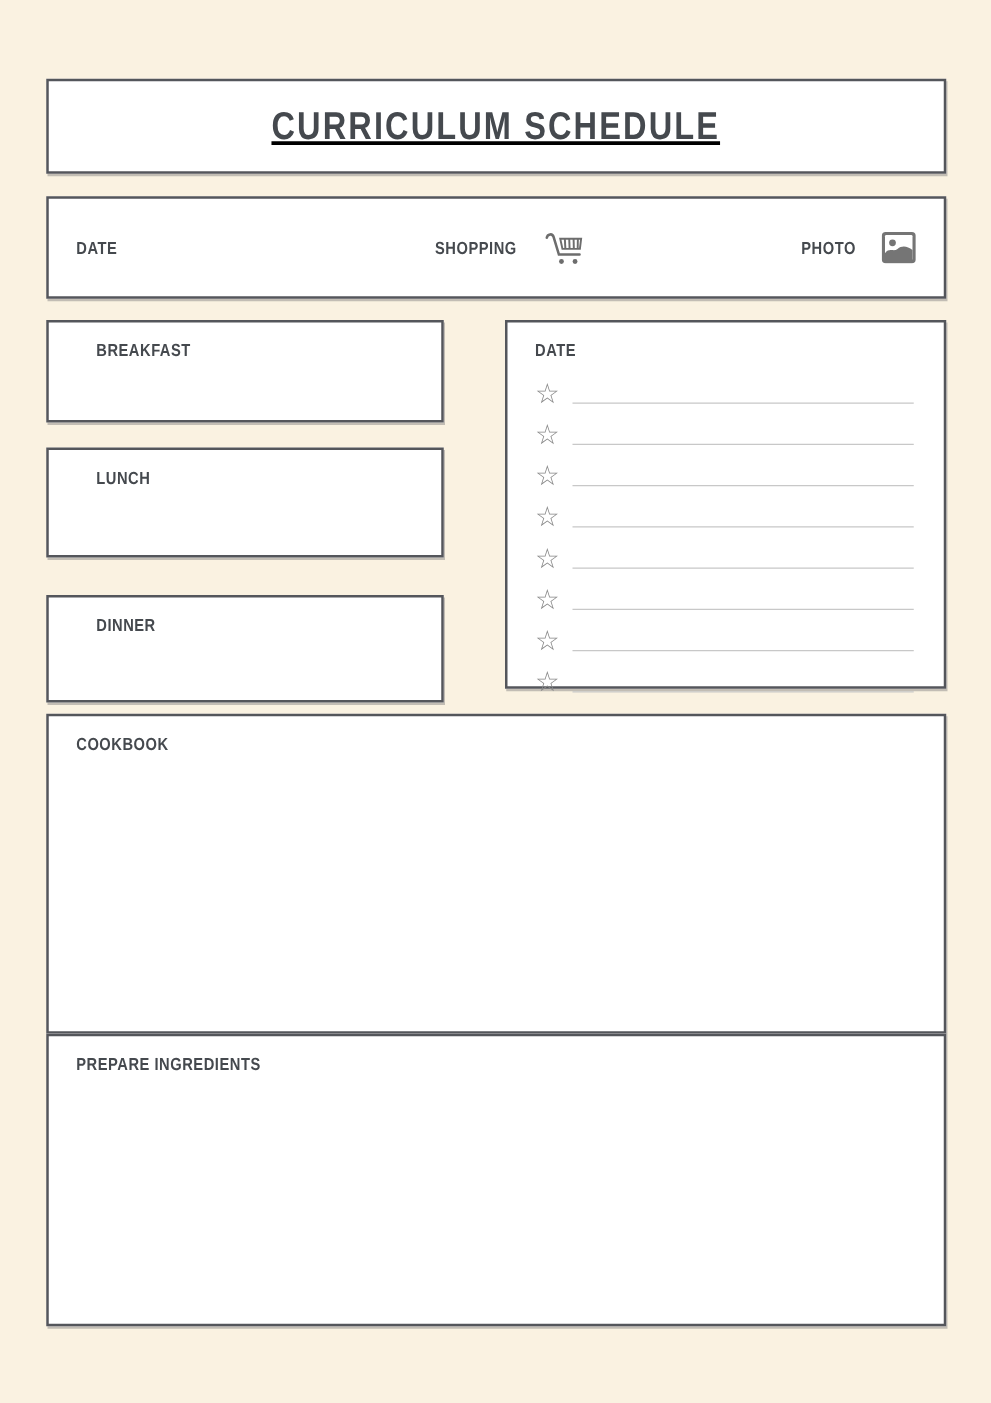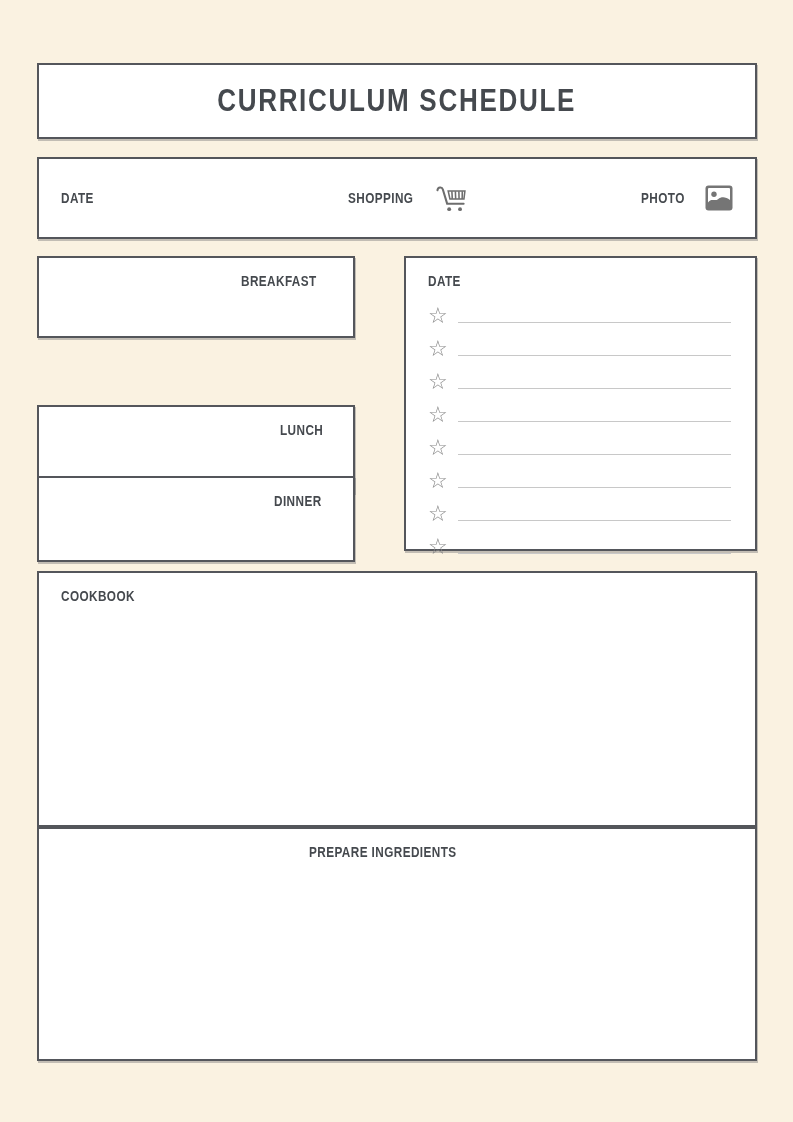--- a/index.html
+++ b/index.html
@@ -21,21 +21,21 @@
     box-shadow:1px 2px 0 rgba(90,92,97,.35);
   }
   .condensed{
     display:inline-block;
     transform:scaleX(.84);
     transform-origin:left center;
     white-space:nowrap;
   }
   .page-title-panel{
     left:37px;top:63px;width:720px;height:76px;
-    display:flex;align-items:center;justify-content:center;
+    display:flex;align-items:center;justify-content:center;text-decoration:underline;
   }
   .page-title{
     font-size:31px;font-weight:bold;
     letter-spacing:2px;
     color:var(--text,#45494e);
     transform-origin:center center;
   }
   .label{
     font-size:14px;font-weight:bold;
     letter-spacing:.5px;
@@ -49,23 +49,23 @@
     display:flex;align-items:center;
   }
   .info-center{
     position:absolute;left:273px;top:0;height:100%;
     display:flex;align-items:center;gap:9px;margin-left:36px;
   }
   .info-right{
     position:absolute;right:22px;top:0;height:100%;
     display:flex;align-items:center;gap:12px;text-align:center;
   }
-  .meal-panel{left:37px;width:318px;padding:14px 22px;text-align:right;}
+  .meal-panel{left:37px;width:318px;padding:14px 38px;}
   .meal-breakfast{top:256px;height:82px;}
-  .meal-lunch{top:358px;height:88px;margin-top:47px;}
+  .meal-lunch{top:358px;height:88px;}
   .meal-dinner{top:476px;height:86px;}
   .date-panel{
     left:404px;top:256px;width:353px;height:295px;
     padding:14px 22px 10px 22px;
   }
   .date-rows{margin-top:4px;}
   .star-row{
     display:flex;align-items:flex-end;
     height:33px;
   }
@@ -74,21 +74,21 @@
     font-size:22px;line-height:1;
     color:var(--star,#8a8a8a);
     flex:0 0 auto;
   }
   .star-line{
     flex:1;
     margin:0 2px 4px 10px;
     border-bottom:1.5px solid var(--line,#c8c8c8);
   }
   .cookbook-panel{left:37px;top:571px;width:720px;height:256px;padding:14px 22px;}
-  .prepare-panel{left:37px;top:827px;width:720px;height:234px;padding:14px 22px;text-align:center;}
+  .prepare-panel{left:37px;top:827px;width:720px;height:234px;padding:14px 22px;}
   .icon{flex:0 0 auto;display:inline-flex;}
 </style>
 </head>
 <body>
 
 <div class="page">
 
   <div class="panel page-title-panel">
     <span class="page-title condensed" style="transform-origin:center center;">CURRICULUM SCHEDULE</span>
   </div>

